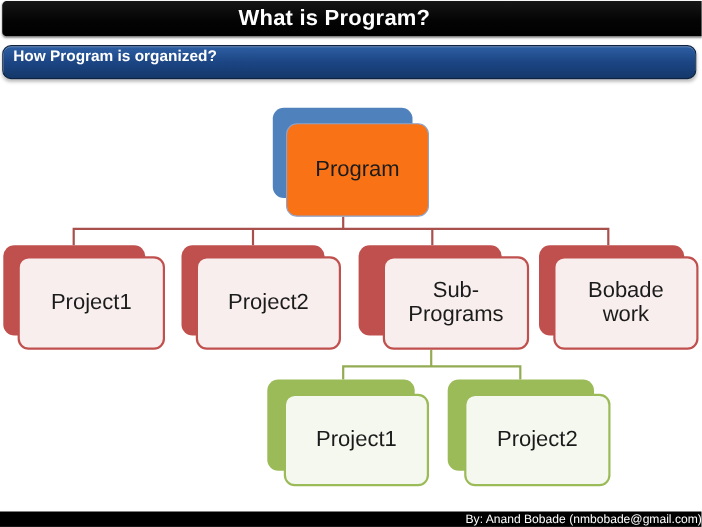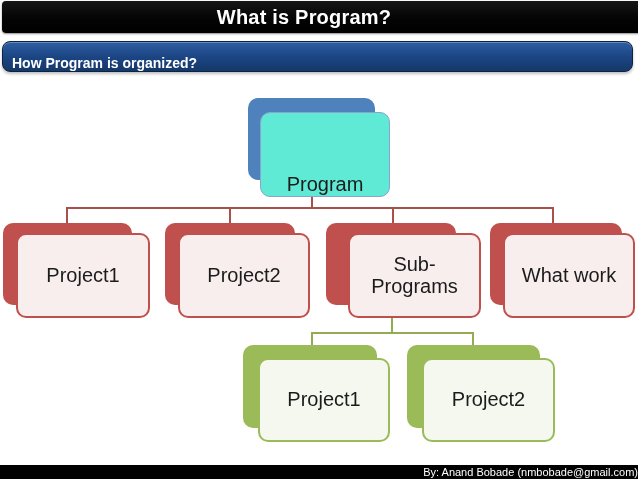--- a/index.html
+++ b/index.html
@@ -16,40 +16,40 @@
   }
   .title-bar span{
     color:#fff;font-size:20px;font-weight:bold;letter-spacing:.2px;
     transform:translateX(-25px);
   }
   .subtitle-bar{
     position:absolute;left:2px;top:41px;width:631px;height:31px;
     background:linear-gradient(180deg,#2d5fa3 0%,#1c4584 50%,#143869 100%);
     border:1px solid #0d2340;border-radius:8px;box-sizing:border-box;
     box-shadow:inset 0 1px 0 rgba(255,255,255,.28), 0 2px 3px rgba(0,0,0,.25);
-    display:flex;align-items:flex-end;
+    display:flex;align-items:flex-start;
   }
   .subtitle-bar span{color:#fff;font-size:14px;font-weight:bold;padding-left:9px;}
   
   .footer-bar{
     position:absolute;left:0;bottom:0;width:638px;height:14px;background:#000;
     display:flex;align-items:center;justify-content:flex-end;
   }
   .footer-bar span{color:#fff;font-size:11px;line-height:14px;}
   
   .back{position:absolute;border-radius:10px;}
   .back.blue{background:#4f81bd;}
   .back.red{background:#c0504d;}
   .back.green{background:#9bbb59;}
   .front{
     position:absolute;border-radius:10px;box-sizing:border-box;
     display:flex;align-items:center;justify-content:center;text-align:center;
     font-size:20px;line-height:1.08;color:#1b1b1b;padding:0 15px;
   }
-  .front.blue{background:#5eead4;border:1px solid #8ba3cd;align-items:flex-end;}
+  .front.blue{background:#f97316;border:1px solid #8ba3cd;}
   .front.red{background:#f8eeee;border:2px solid #c0504d;}
   .front.green{background:#f5f8ef;border:2px solid #9bbb59;}
   .connectors{position:absolute;left:0;top:0;}
   .connectors path{fill:none;stroke-width:2px;}
   .connectors .c-red{stroke:#a8504c;}
   .connectors .c-green{stroke:#93ac53;}
 </style>
 </head>
 <body>
 
@@ -96,21 +96,21 @@
   <div class="node">
     <div class="back red" style="left:326px;top:223px;width:130px;height:82px;"></div>
     <div class="front red" style="left:348px;top:233px;width:133px;height:85px;">
       <span>Sub-Programs</span>
     </div>
   </div>
 
   <div class="node">
     <div class="back red" style="left:490px;top:223px;width:132px;height:82px;"></div>
     <div class="front red" style="left:503px;top:233px;width:132px;height:85px;">
-      <span>What work</span>
+      <span>Bobade work</span>
     </div>
   </div>
 
   <div class="node">
     <div class="back green" style="left:243px;top:345px;width:134px;height:83px;"></div>
     <div class="front green" style="left:258px;top:358px;width:132px;height:84px;">
       <span>Project1</span>
     </div>
   </div>
 

